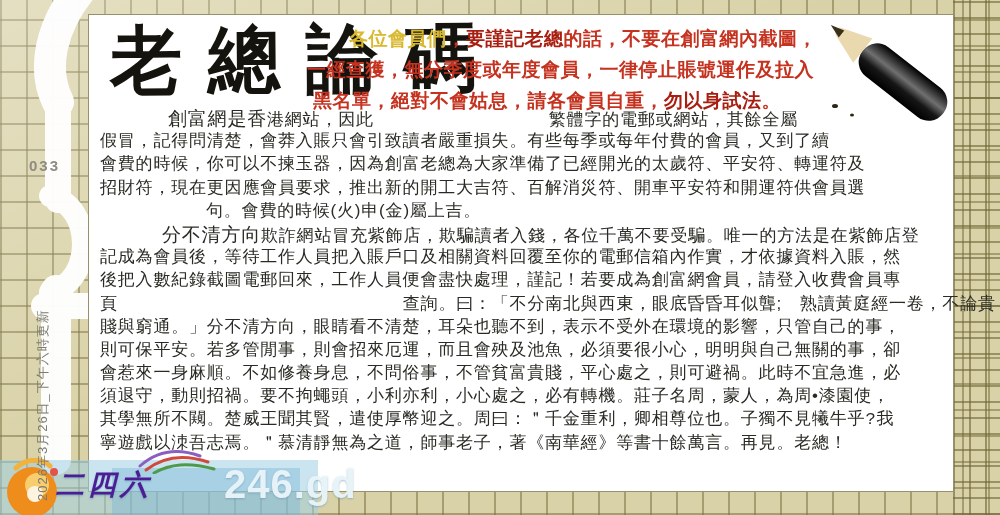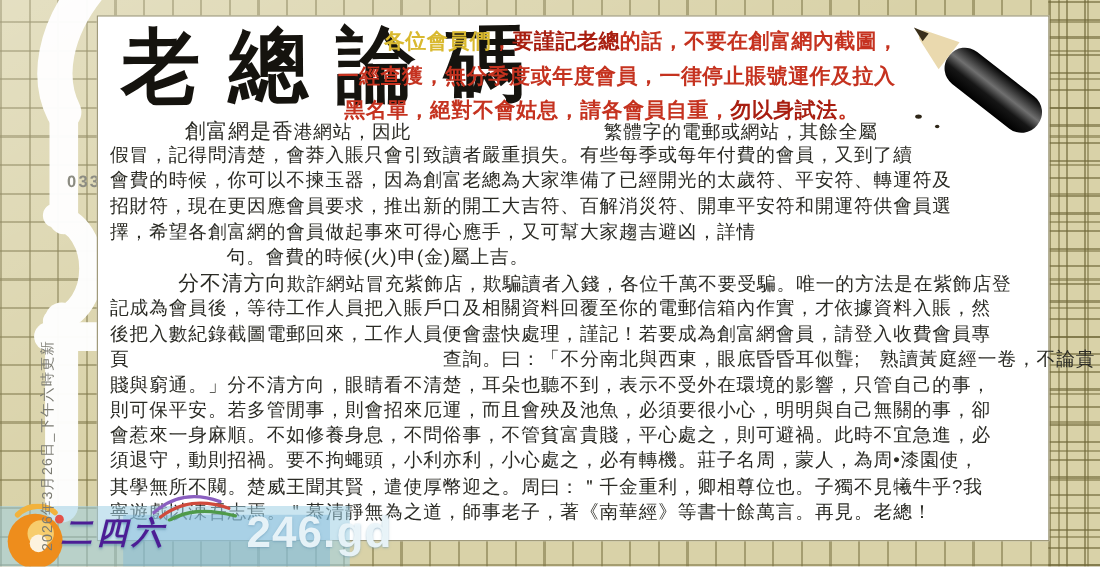--- a/index.html
+++ b/index.html
@@ -25,21 +25,21 @@
     background-image:
       repeating-linear-gradient(90deg, rgba(110,102,55,.6) 0 2px, rgba(0,0,0,0) 2px 16px),
       repeating-linear-gradient(0deg, rgba(110,102,55,.6) 0 2px, rgba(0,0,0,0) 2px 16px);
   }
 
   
   .sidebar-glyph{position:absolute;left:0;top:0;}
 
   .issue{
     position:absolute;left:29px;top:157px;
-    color:#8c8c82;font-size:15px;font-weight:bold;letter-spacing:2px;margin-left:32px;
+    color:#8c8c82;font-size:15px;font-weight:bold;letter-spacing:2px;
   }
   .date-v{
     position:absolute;left:52px;bottom:14px;
     transform-origin:left bottom;transform:rotate(-90deg);
     white-space:nowrap;color:#7b7b72;font-size:13px;letter-spacing:1px;
   }
 
   
   .panel{
     position:absolute;left:88px;top:14px;width:866px;height:478px;
@@ -135,31 +135,30 @@
   </g>
   <ellipse cx="40" cy="90" rx="3" ry="2" fill="#2e2618"></ellipse>
   <ellipse cx="57" cy="99" rx="2" ry="1.5" fill="#2e2618"></ellipse>
 </svg>
 
 <div class="article" id="article">
     <div class="bline" style="padding-left: 68px;"><span class="b">創富網是香</span><span>港網站，因此</span><span class="gap" style="width: 175px;"></span><span>繁體字的電郵或網站，其餘全屬</span></div>
     <div class="bline" style="padding-left: 0px;"><span>假冒，記得問清楚，會莽入賬只會引致讀者嚴重損失。有些每季或每年付費的會員，又到了續</span></div>
     <div class="bline" style="padding-left: 0px;"><span>會費的時候，你可以不揀玉器，因為創富老總為大家準備了已經開光的太歲符、平安符、轉運符及</span></div>
     <div class="bline" style="padding-left: 0px;"><span>招財符，現在更因應會員要求，推出新的開工大吉符、百解消災符、開車平安符和開運符供會員選</span></div>
-    <div class="bline" style="padding-left: 0px;"><span>擇，希望各創富網的會員做起事來可得心應手，又可幫大家趨吉避凶，詳情</span></div>
     <div class="bline" style="padding-left: 106px;"><span>句。會費的時候(火)申(金)屬上吉。</span></div>
     <div class="bline" style="padding-left: 62px;"><span class="b">分不清方向</span><span>欺詐網站冒充紫飾店，欺騙讀者入錢，各位千萬不要受騙。唯一的方法是在紫飾店登</span></div>
     <div class="bline" style="padding-left: 0px;"><span>記成為會員後，等待工作人員把入賬戶口及相關資料回覆至你的電郵信箱內作實，才依據資料入賬，然</span></div>
     <div class="bline" style="padding-left: 0px;"><span>後把入數紀錄截圖電郵回來，工作人員便會盡快處理，謹記！若要成為創富網會員，請登入收費會員專</span></div>
     <div class="bline" style="padding-left: 0px;"><span>頁</span><span class="gap" style="width: 285px;"></span><span>查詢。曰：「不分南北與西東，眼底昏昏耳似聾;　熟讀黃庭經一卷，不論貴</span></div>
     <div class="bline" style="padding-left: 0px;"><span>賤與窮通。」分不清方向，眼睛看不清楚，耳朵也聽不到，表示不受外在環境的影響，只管自己的事，</span></div>
     <div class="bline" style="padding-left: 0px;"><span>則可保平安。若多管閒事，則會招來厄運，而且會殃及池魚，必須要很小心，明明與自己無關的事，卻</span></div>
     <div class="bline" style="padding-left: 0px;"><span>會惹來一身麻順。不如修養身息，不問俗事，不管貧富貴賤，平心處之，則可避禍。此時不宜急進，必</span></div>
     <div class="bline" style="padding-left: 0px;"><span>須退守，動則招禍。要不拘蠅頭，小利亦利，小心處之，必有轉機。莊子名周，蒙人，為周•漆園使，</span></div>
-    <div class="bline" style="padding-left: 0px;"><span>其學無所不闚。楚威王聞其賢，遣使厚幣迎之。周曰：＂千金重利，卿相尊位也。子獨不見犧牛乎?我</span></div>
+    <div class="bline" style="padding-left: 0px; font-family: Liberation Mono, monospace;"><span>其學無所不闚。楚威王聞其賢，遣使厚幣迎之。周曰：＂千金重利，卿相尊位也。子獨不見犧牛乎?我</span></div>
     <div class="bline" style="padding-left: 0px;"><span>寧遊戲以洓吾志焉。＂慕清靜無為之道，師事老子，著《南華經》等書十餘萬言。再見。老總！</span></div>
   </div>
 
 <div class="band"></div>
 <div class="band-inner"></div>
 
 <svg class="logo6" width="64" height="60">
   <circle cx="30" cy="34" r="25" fill="#ee8d1c"></circle>
   <circle cx="35" cy="27" r="12" fill="#f7cd6d"></circle>
   <circle cx="33" cy="36" r="8" fill="#fdf3df"></circle>

